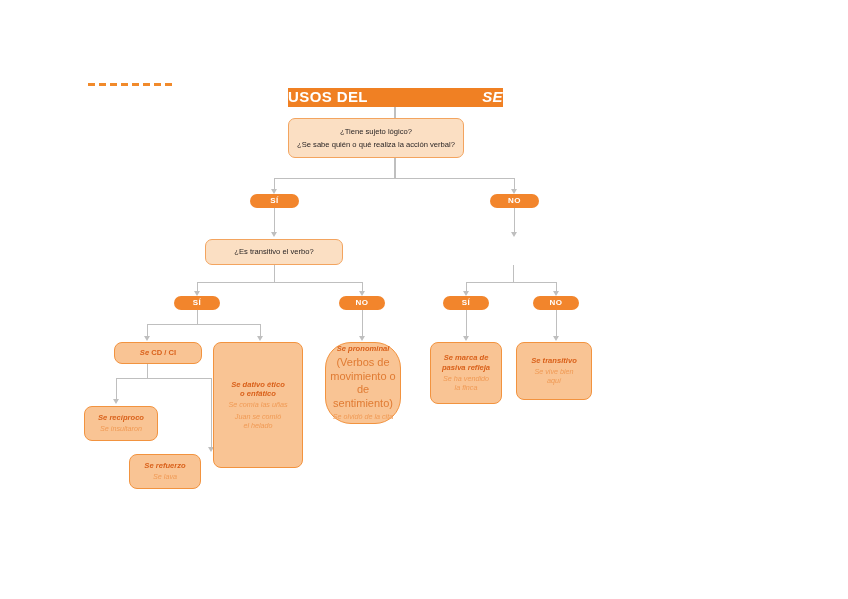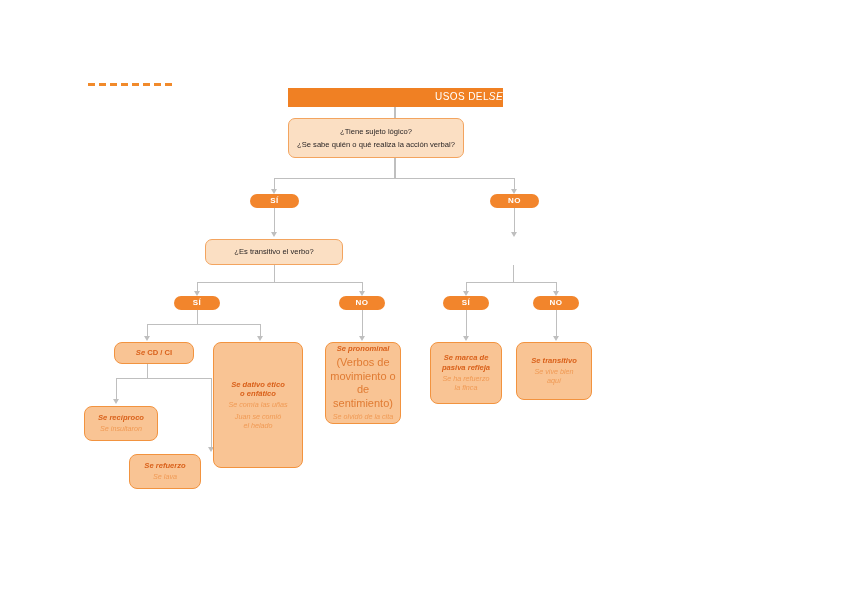--- a/index.html
+++ b/index.html
@@ -35,26 +35,26 @@
   
   .node {
     position: absolute;
     box-sizing: border-box;
     text-align: center;
     line-height: 1.22;
   }
   .title-bar {
     background: #F08023;
     color: #ffffff;
-    font-weight: normal;
-    font-size: 10px;
+    font-weight: bold;
+    font-size: 15px;
     letter-spacing: .4px;
     display: flex;
     align-items: center;
-    justify-content: flex-end;
+    justify-content: space-between;
   }
   .title-bar .it { font-style: italic; }
 
   .question {
     background: #FBDFC3;
     border: 1.3px solid #F3A45F;
     border-radius: 7px;
     color: #231f20;
     font-size: 7.6px;
     display: flex;
@@ -196,21 +196,21 @@
 
   <div class="vline" style="left:362px; top:310px; height:27px;"></div>
   <div class="arrow" style="left:358.6px; top:336px;"></div>
 
   <div class="vline" style="left:466px; top:310px; height:27px;"></div>
   <div class="arrow" style="left:462.6px; top:336px;"></div>
 
   <div class="vline" style="left:556px; top:310px; height:27px;"></div>
   <div class="arrow" style="left:552.6px; top:336px;"></div>
 
-  <div class="node leaf" style="left:114px; top:342px; width:80px; height:22px;">
+  <div class="node leaf" style="left:114px; top:342px; width:88px; height:22px;">
     <span class="head"><span>Se</span><span class="rom"> CD / CI</span></span>
   </div>
 
   <div class="vline" style="left:147px; top:364px; height:14px;"></div>
   <div class="hline" style="left:116px; top:378px; width:96px;"></div>
   <div class="vline" style="left:116px; top:378px; height:22px;"></div>
   <div class="arrow" style="left:112.6px; top:399px;"></div>
   <div class="vline" style="left:211px; top:378px; height:70px;"></div>
   <div class="arrow" style="left:207.6px; top:447px;"></div>
 
@@ -229,37 +229,37 @@
       <span class="blk">Se dativo ético</span>
       <span class="blk">o enfático</span>
     </span>
     <span class="ex">Se comía las uñas</span>
     <span class="ex">
       <span class="blk">Juan se comió</span>
       <span class="blk">el helado</span>
     </span>
   </div>
 
-  <div class="node leaf" style="left:325px; top:342px; width:76px; height:82px;">
+  <div class="node leaf" style="left:325px; top:342px; width:76px; height:82px;border-radius:26px;">
     <span class="head">Se pronominal</span>
     <span class="note">
       <span class="blk">(Verbos de</span>
       <span class="blk">movimiento o de</span>
       <span class="blk">sentimiento)</span>
     </span>
     <span class="ex">Se olvidó de la cita</span>
   </div>
 
   <div class="node leaf" style="left:430px; top:342px; width:72px; height:62px;">
     <span class="head">
       <span class="blk">Se marca de</span>
       <span class="blk">pasiva refleja</span>
     </span>
     <span class="ex">
-      <span class="blk">Se ha refuerzo</span>
+      <span class="blk">Se ha vendido</span>
       <span class="blk">la finca</span>
     </span>
   </div>
 
   <div class="node leaf" style="left:516px; top:342px; width:76px; height:58px;">
     <span class="head">Se transitivo</span>
     <span class="ex">
       <span class="blk">Se vive bien</span>
       <span class="blk">aquí</span>
     </span>

